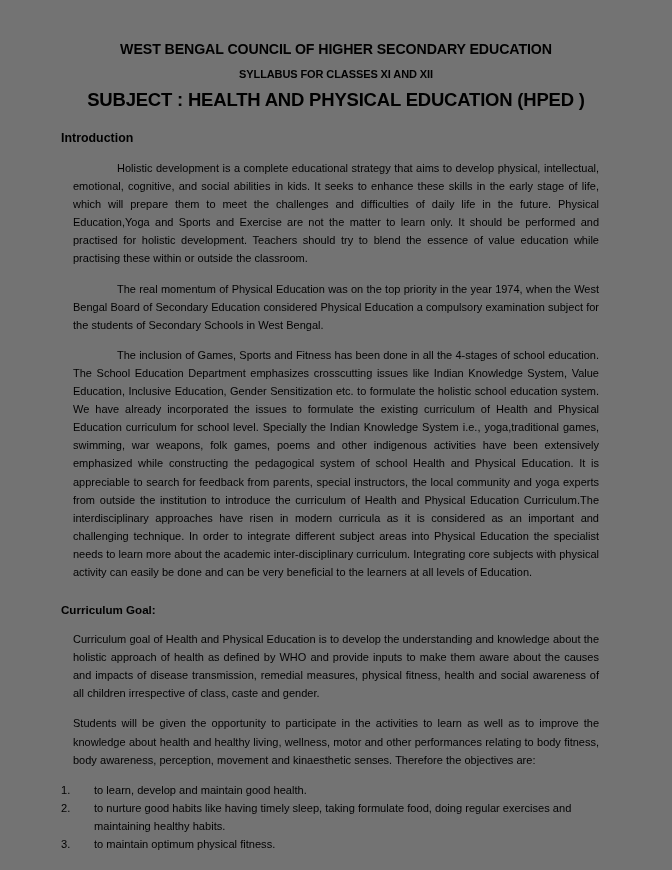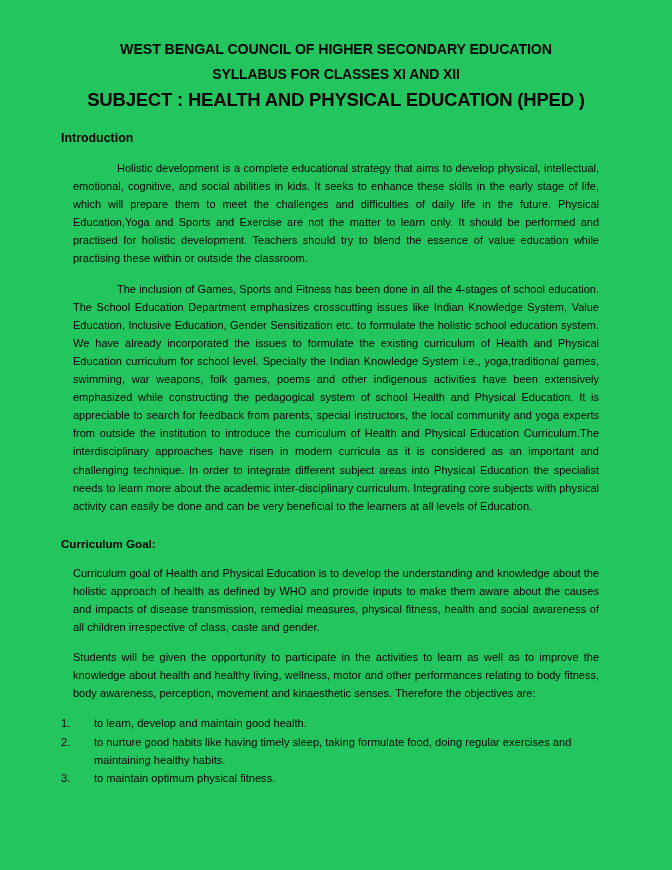--- a/index.html
+++ b/index.html
@@ -11,21 +11,21 @@
     width: 672px;
     height: 870px;
     font-family: "Liberation Sans", sans-serif;
     color: #000000;
     -webkit-font-smoothing: antialiased;
   }
   .page {
     position: relative;
     width: 672px;
     height: 870px;
-    background: #22c55e;
+    background: #737373;
     box-sizing: border-box;
     padding: 0;
     overflow: hidden;
   }
   .content {
     position: absolute;
     left: 61px;
     top: 0;
     width: 550px;
   }
@@ -35,21 +35,21 @@
     text-align: center;
     font-weight: bold;
     letter-spacing: -0.1px;
   }
   .header-line1 {
     font-size: 14.2px;
     line-height: 22px;
     margin-top: 38px;
   }
   .header-line2 {
-    font-size: 14px;
+    font-size: 11px;
     line-height: 22px;
     margin-top: 3px;
   }
   .header-title {
     font-size: 18.5px;
     line-height: 26px;
     margin-top: 2px;
     letter-spacing: -0.2px;
   }
 
@@ -118,20 +118,21 @@
 <div class="page">
   <div class="content">
 
     <div class="doc-header header-line1">WEST BENGAL COUNCIL OF HIGHER SECONDARY EDUCATION</div>
     <div class="doc-header header-line2">SYLLABUS FOR CLASSES XI AND XII</div>
     <div class="doc-header header-title">SUBJECT : HEALTH AND PHYSICAL EDUCATION (HPED )</div>
 
     <div class="section-heading heading-introduction">Introduction</div>
 
     <p class="body-text indented">Holistic development is a complete educational strategy that aims to develop physical, intellectual, emotional, cognitive, and social abilities in kids. It seeks to enhance these skills in the early stage of life, which will prepare them to meet the challenges and difficulties of daily life in the future. Physical Education,Yoga and Sports and Exercise are not the matter to learn only. It should be performed and practised for holistic development. Teachers should try to blend the essence of value education while practising these within or outside the classroom.</p>
+    <p class="body-text indented gap-before">The real momentum of Physical Education was on the top priority in the year 1974, when the West Bengal Board of Secondary Education considered Physical Education a compulsory examination subject for the students of Secondary Schools in West Bengal.</p>
     <p class="body-text indented gap-before">The inclusion of Games, Sports and Fitness has been done in all the 4-stages of school education. The School Education Department emphasizes crosscutting issues like Indian Knowledge System, Value Education, Inclusive Education, Gender Sensitization etc. to formulate the holistic school education system. We have already incorporated the issues to formulate the existing curriculum of Health and Physical Education curriculum for school level.  Specially the Indian Knowledge System i.e., yoga,traditional games, swimming, war weapons, folk games, poems and other indigenous activities have been extensively emphasized while constructing the pedagogical system of school Health and Physical Education. It is appreciable to search for feedback from parents, special instructors, the local community and yoga experts from outside the institution to introduce the curriculum of Health and Physical Education Curriculum.The interdisciplinary approaches have risen in modern curricula as it is considered as an important and challenging technique. In order to integrate different subject areas into Physical Education the specialist needs to learn more about the academic inter-disciplinary curriculum. Integrating core subjects with physical activity can easily be done and can be very beneficial to the learners at all levels of Education.</p>
 
     <div class="section-heading heading-curriculum-goal">Curriculum Goal:</div>
     <p class="body-text">Curriculum goal of Health and Physical Education is to develop the understanding and knowledge about the holistic approach of health as defined by WHO and provide inputs to make them aware about the causes and impacts of disease transmission, remedial measures, physical fitness, health and social awareness of all children irrespective of class, caste and gender.</p>
 
     <p class="body-text">Students will be given the opportunity to participate in the activities to learn as well as to improve the knowledge about health and healthy living, wellness, motor and other performances relating to body fitness, body awareness, perception, movement and kinaesthetic senses. Therefore the objectives are:</p>
 
     <ol class="objectives">
       <li>
         <span class="num">1.</span>

